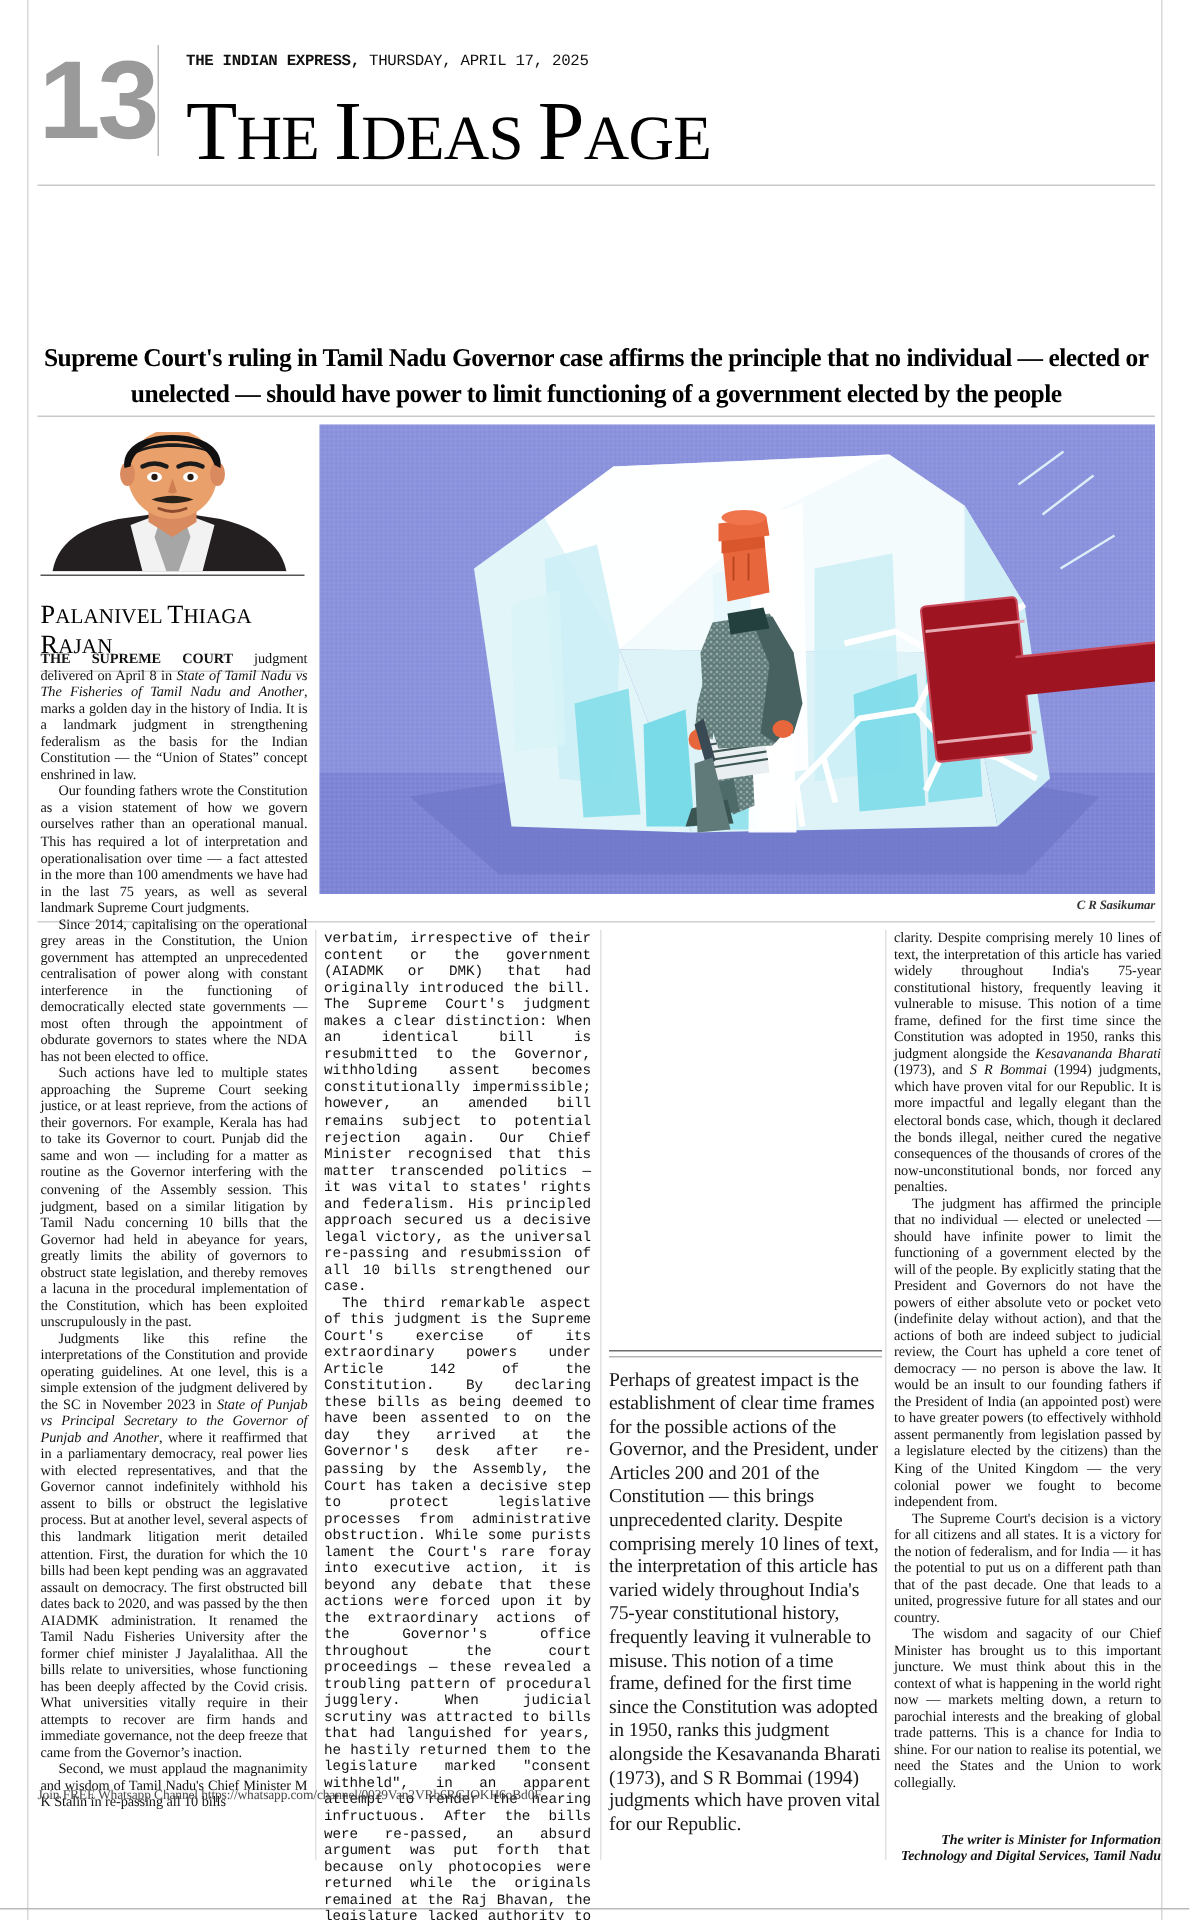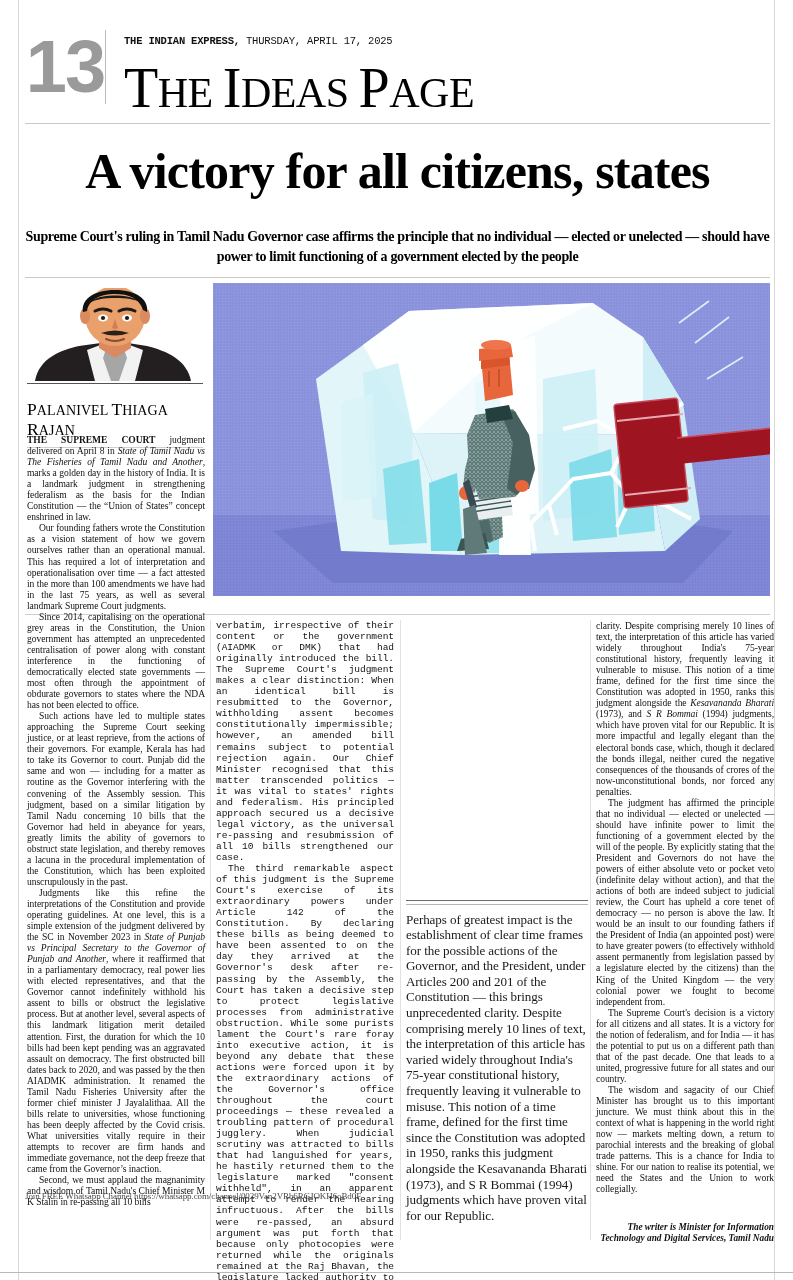--- a/index.html
+++ b/index.html
@@ -101,21 +101,21 @@
     font-weight: 700;
     letter-spacing: -0.8px;
     color: #000;
   }
   .subhead {
     position: absolute;
     left: 25px;
     top: 227px;
     width: 745px;
     text-align: center;
-    font-size: 14px;
+    font-size: 17px;
     line-height: 1.42;
     font-weight: 700;
     letter-spacing: -0.35px;
     color: #000;
   }
   .rule-under-subhead {
     position: absolute;
     left: 25px;
     top: 277px;
     width: 745px;
@@ -298,21 +298,20 @@
       <div class="dateline">
         <span class="paper">THE INDIAN EXPRESS,</span><span> THURSDAY, APRIL 17, 2025</span>
       </div>
       <div class="section-title">
         <span class="cap">T</span><span class="sc">HE </span><span class="cap">I</span><span class="sc">DEAS </span><span class="cap">P</span><span class="sc">AGE</span>
       </div>
     </div>
   </div>
   <div class="rule-under-masthead"></div>
 
-  <div class="headline">A victory for all citizens, states</div>
   <div class="subhead">Supreme Court's ruling in Tamil Nadu Governor case affirms the principle that no individual — elected or unelected — should have power to limit functioning of a government elected by the people</div>
   <div class="rule-under-subhead"></div>
 
   <div class="author-block">
     <div class="author-photo">
       <svg width="176" height="93" viewBox="0 0 176 93" xmlns="http://www.w3.org/2000/svg">
         <rect x="0" y="0" width="176" height="93" fill="#ffffff"></rect>
 
         <path d="M8 93 C12 70 34 62 52 58 L88 53 L120 58 C140 63 160 72 164 93 Z" fill="#231f20"></path>
 
@@ -451,20 +450,21 @@
       <g>
         <rect x="406" y="118" width="64" height="104" rx="3" fill="#9e1420" transform="rotate(-6 438 170)"></rect>
         <rect x="406" y="118" width="64" height="104" rx="3" fill="none" stroke="#c9495a" stroke-width="1.4" transform="rotate(-6 438 170)"></rect>
         <line x1="404" y1="138" x2="470" y2="131" stroke="#e7a9b2" stroke-width="2"></line>
         <line x1="412" y1="212" x2="478" y2="205" stroke="#e7a9b2" stroke-width="2"></line>
         <rect x="462" y="150" width="100" height="26" fill="#9e1420" transform="rotate(-6 512 163)"></rect>
         <line x1="464" y1="155" x2="560" y2="145" stroke="#c9495a" stroke-width="1.6"></line>
       </g>
     </svg>
   </div>
+  <div class="illo-credit">C R Sasikumar</div>
   <div class="rule-under-illo"></div>
 
   <div class="vrule" style="left:210px;"></div>
   <div class="vrule" style="left:400px;"></div>
   <div class="vrule" style="left:590px;"></div>
 
   <div class="col" id="col1">
     <p class="first"><span class="lead-caps">THE SUPREME COURT</span> judgment delivered on April 8 in <i>State of Tamil Nadu vs The Fisheries of Tamil Nadu and Another</i>, marks a golden day in the history of India. It is a landmark judgment in strengthening federalism as the basis for the Indian Constitution — the “Union of States” concept enshrined in law.</p>
     <p>Our founding fathers wrote the Constitution as a vision statement of how we govern ourselves rather than an operational manual. This has required a lot of interpretation and operationalisation over time — a fact attested in the more than 100 amendments we have had in the last 75 years, as well as several landmark Supreme Court judgments.</p>
     <p>Since 2014, capitalising on the operational grey areas in the Constitution, the Union government has attempted an unprecedented centralisation of power along with constant interference in the functioning of democratically elected state governments — most often through the appointment of obdurate governors to states where the NDA has not been elected to office.</p>

